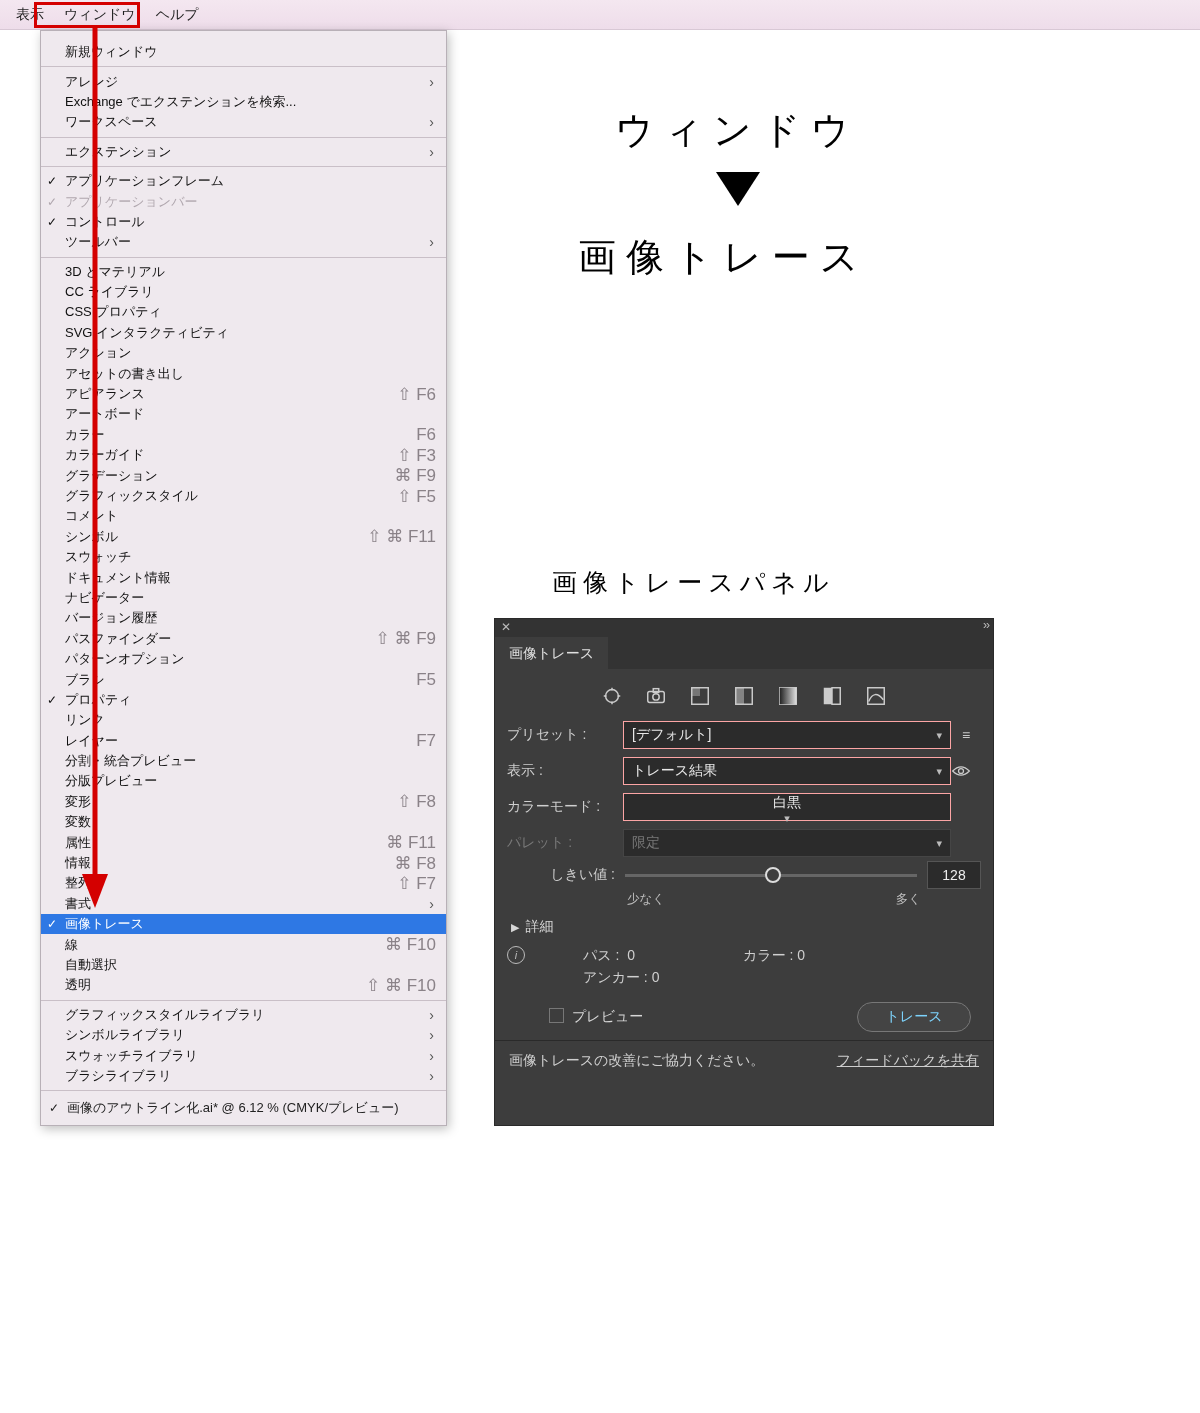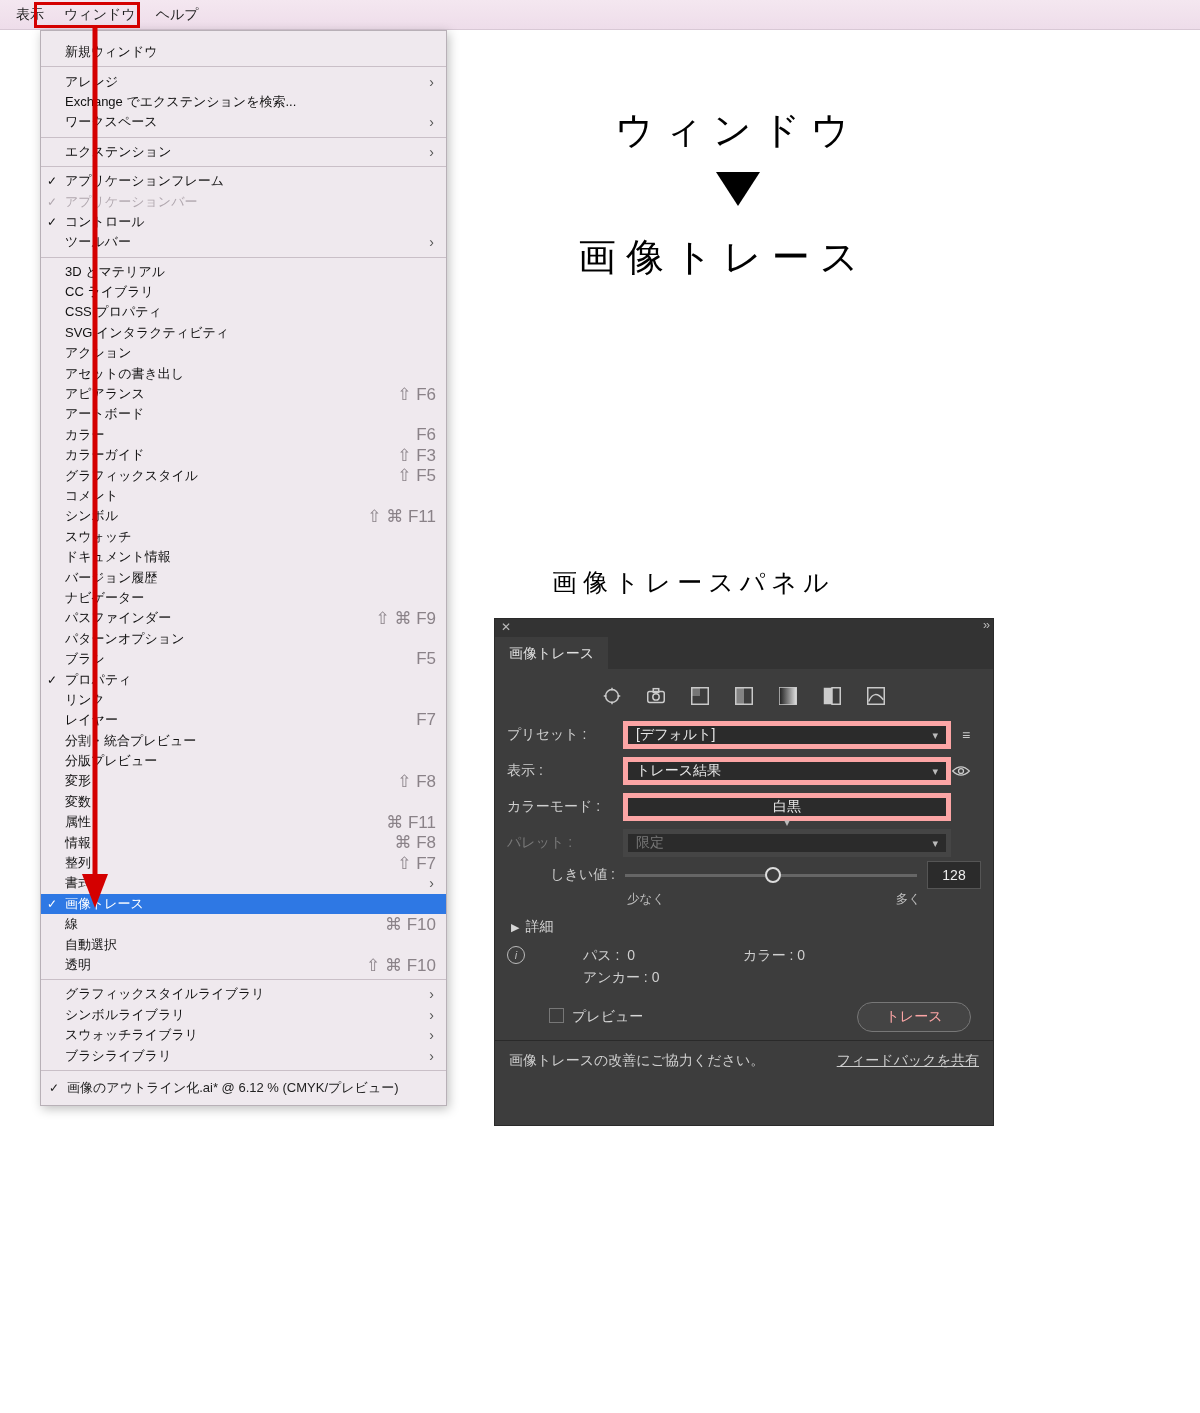--- a/index.html
+++ b/index.html
@@ -181,21 +181,21 @@
   .form-label {
     width: 108px;
     text-align: left;
     color: #cfcfcf;
   }
   .form-label.disabled { color: #787878; }
   .select {
     flex: 1;
     height: 28px;
     background: #2b2b2b;
-    border: 5px solid #fca5a5;
+    border: 1px solid #fca5a5;
     margin-left: 8px;
     padding: 0 8px;
     display: flex;
     align-items: center;
     justify-content: space-between;
     color: #e8e8e8;
     font-size: 14px;
   }
   .select .chev { color: #bbb; font-size: 11px; }
   .select.disabled { color: #787878; border-color: #454545; }
@@ -289,21 +289,21 @@
     display: inline-block;
     margin-right: 8px;
     vertical-align: -2px;
   }
   .trace-btn {
     width: 114px;
     height: 30px;
     border: 1px solid #777;
     border-radius: 15px;
     background: #444;
-    color: #fca5a5;
+    color: #7dd3fc;
     display: flex;
     align-items: center;
     justify-content: center;
   }
 
   .panel-footer2 {
     border-top: 1px solid #2a2a2a;
     height: 40px;
     display: flex;
     align-items: center;
@@ -396,41 +396,45 @@
       </div>
       <div class="mi">
         <span class="lbl">カラー</span>
         <span class="sc">F6</span>
       </div>
       <div class="mi">
         <span class="lbl">カラーガイド</span>
         <span class="sc">⇧ F3</span>
       </div>
       <div class="mi">
+        <span class="lbl">グラデーション</span>
+        <span class="sc">⌘ F9</span>
+      </div>
+      <div class="mi">
         <span class="lbl">グラフィックスタイル</span>
         <span class="sc">⇧ F5</span>
       </div>
       <div class="mi">
         <span class="lbl">コメント</span>
       </div>
       <div class="mi">
         <span class="lbl">シンボル</span>
         <span class="sc">⇧ ⌘ F11</span>
       </div>
       <div class="mi">
         <span class="lbl">スウォッチ</span>
       </div>
       <div class="mi">
         <span class="lbl">ドキュメント情報</span>
       </div>
       <div class="mi">
+        <span class="lbl">ナビゲーター</span>
+      </div>
+      <div class="mi">
         <span class="lbl">バージョン履歴</span>
-      </div>
-      <div class="mi">
-        <span class="lbl">ナビゲーター</span>
       </div>
       <div class="mi">
         <span class="lbl">パスファインダー</span>
         <span class="sc">⇧ ⌘ F9</span>
       </div>
       <div class="mi">
         <span class="lbl">パターンオプション</span>
       </div>
       <div class="mi">
         <span class="lbl">ブラシ</span>

